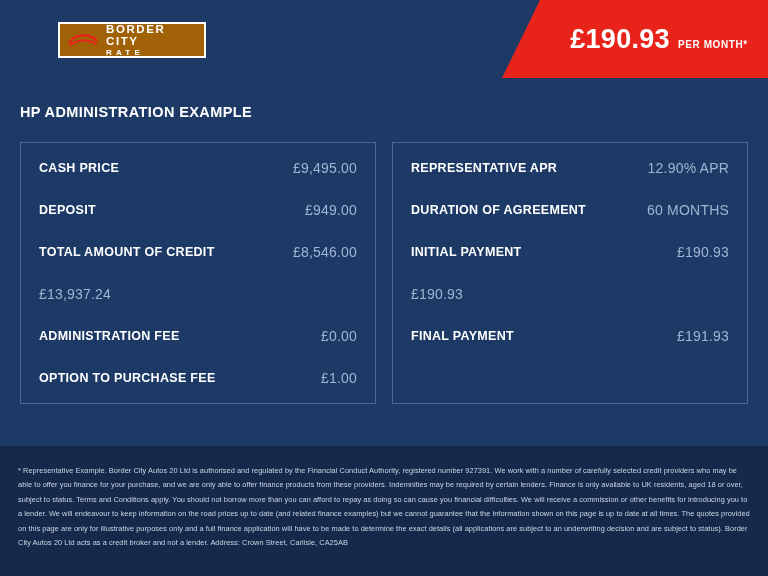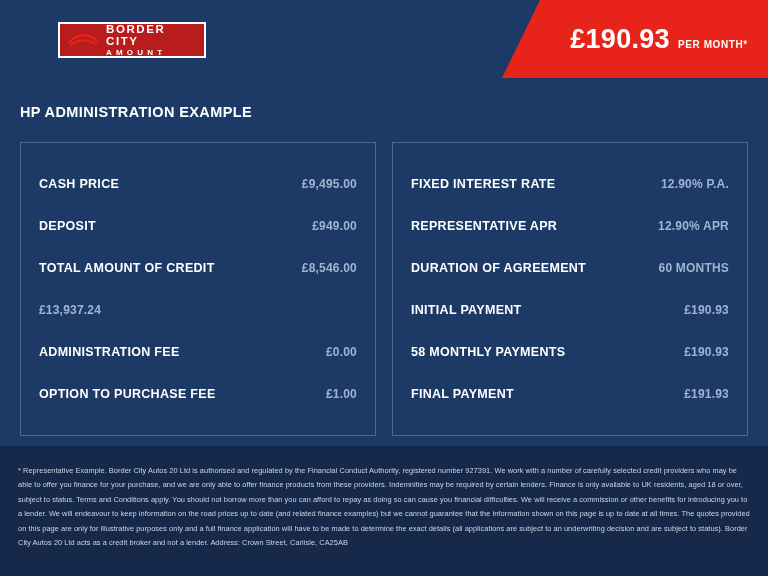--- a/index.html
+++ b/index.html
@@ -21,21 +21,21 @@
     height: 78px;
     background: #1d3a66;
     display: flex;
     align-items: center;
   }
   .logo-box {
     position: absolute;
     left: 58px; top: 22px;
     width: 148px; height: 36px;
     border: 2px solid #ffffff;
-    background: #b91c1c;
+    background: #a16207;
     display: flex;
     align-items: center;
     padding: 0 6px;
   }
   .logo-car {
     width: 34px; height: 20px;
     position: relative;
     flex: 0 0 auto;
     margin-right: 6px;
   }
@@ -106,39 +106,39 @@
   
   .tables {
     display: flex;
     gap: 16px;
     margin: 22px 20px 0 20px;
   }
   .table {
     flex: 1 1 50%;
     border: 1px solid #476899;
     background: #1d3a66;
-    padding: 20px 0;
+    padding: 4px 0;
   }
   .row {
     display: flex;
     justify-content: space-between;
     align-items: center;
     padding: 0 18px;
     height: 42px;
   }
   .row .label {
     color: #ffffff;
     font-size: 12.5px;
     font-weight: bold;
     letter-spacing: 0.3px;
   }
   .row .value {
     color: #9fb4d2;
-    font-size: 12px;
-    font-weight: bold;
+    font-size: 14px;
+    font-weight: normal;
     letter-spacing: 0.2px;
   }
 
   
   .footer {
     position: absolute;
     left: 0; right: 0; bottom: 0;
     height: 130px;
     background: #16294a;
     padding: 18px 18px 0 18px;
@@ -161,21 +161,21 @@
 
     <div class="logo-box">
       <span class="logo-car">
         <svg width="34" height="20" viewBox="0 0 34 20">
           <path d="M2 14 C4 8, 10 4, 18 4 C25 4, 30 7, 32 11 L30 12 C27 8.5, 23 6.5, 18 6.5 C11 6.5, 6 9.5, 4 14 Z" fill="#e8231a"></path>
           <path d="M3 16 C6 12, 11 9.5, 18 9.5 C24 9.5, 28.5 11.5, 31 14 L29.5 15 C27 13, 23 11.5, 18 11.5 C12 11.5, 7.5 13.5, 5 16.5 Z" fill="#e8231a"></path>
         </svg>
       </span>
       <span class="logo-text">
         <span class="logo-title">BORDER CITY</span>
-        <span class="logo-sub">AMOUNT</span>
+        <span class="logo-sub">RATE</span>
       </span>
     </div>
 
     <div class="price-banner">
       <span class="price-amount">£190.93</span>
       <span class="price-period">PER MONTH*</span>
     </div>
 
   </div>
 
@@ -204,37 +204,32 @@
         <span class="value">£0.00</span>
       </div>
       <div class="row">
         <span class="label">OPTION TO PURCHASE FEE</span>
         <span class="value">£1.00</span>
       </div>
     </div>
 
     <div class="table">
       <div class="row">
-        <span class="label">FIXED INTEREST RATE</span>
-        <span class="value">12.90% P.A.</span>
-      </div>
-      <div class="row">
         <span class="label">REPRESENTATIVE APR</span>
         <span class="value">12.90% APR</span>
       </div>
       <div class="row">
         <span class="label">DURATION OF AGREEMENT</span>
         <span class="value">60 MONTHS</span>
       </div>
       <div class="row">
         <span class="label">INITIAL PAYMENT</span>
         <span class="value">£190.93</span>
       </div>
       <div class="row">
-        <span class="label">58 MONTHLY PAYMENTS</span>
         <span class="value">£190.93</span>
       </div>
       <div class="row">
         <span class="label">FINAL PAYMENT</span>
         <span class="value">£191.93</span>
       </div>
     </div>
 
   </div>
 

